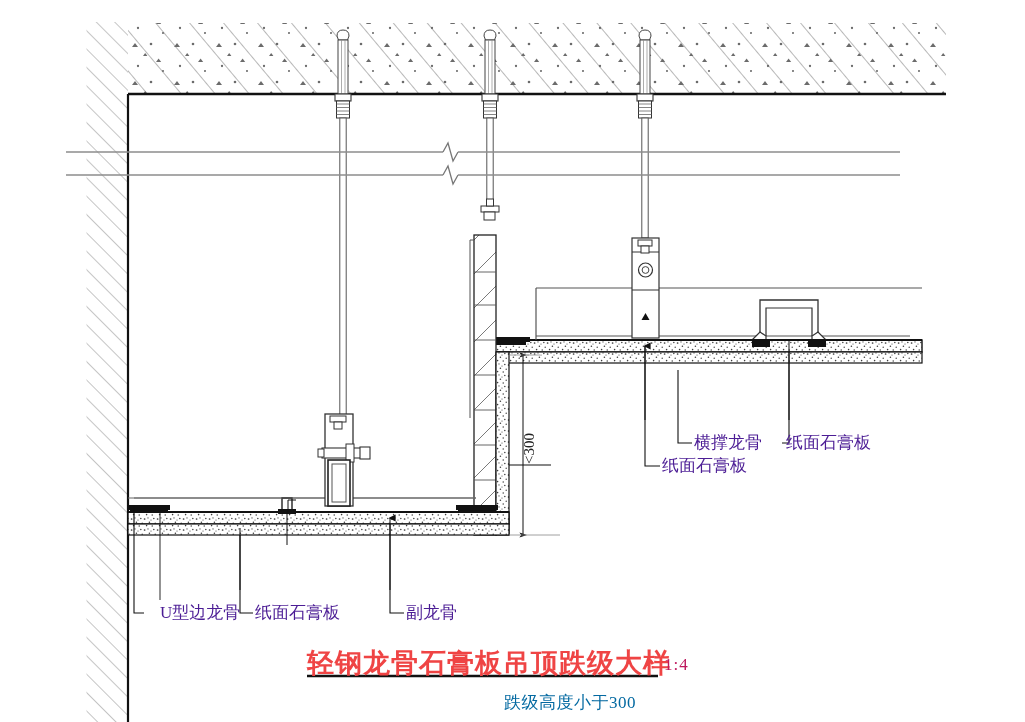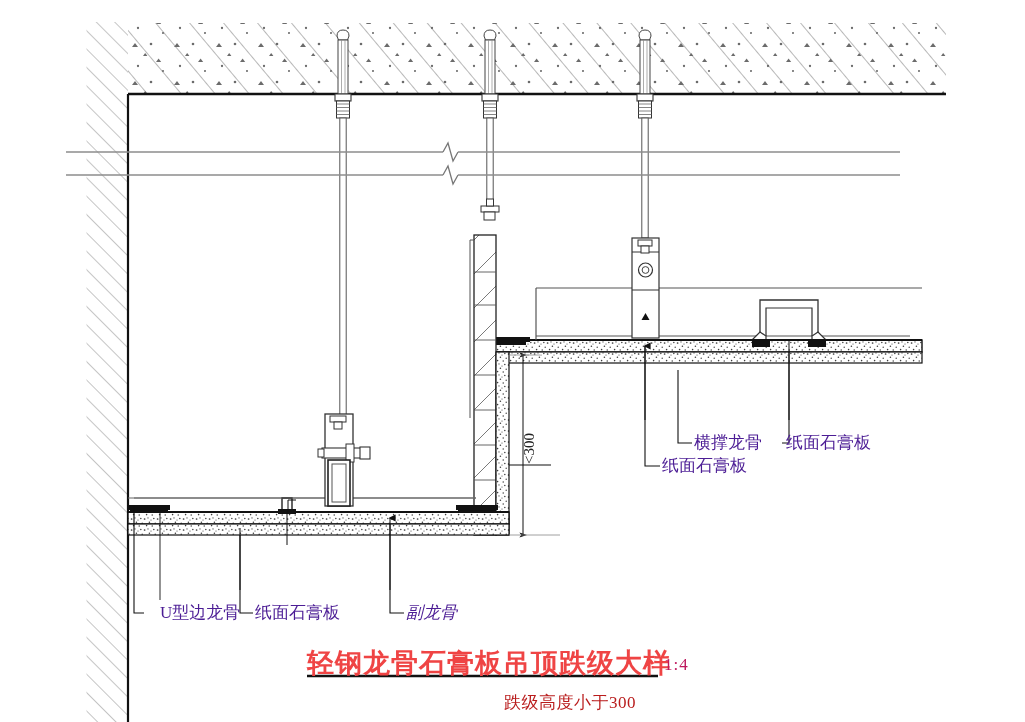--- a/index.html
+++ b/index.html
@@ -5,21 +5,21 @@
   html,body{margin:0;padding:0;background:#ffffff;}
   body{width:1025px;height:722px;position:relative;overflow:hidden;
        font-family:"Liberation Serif","DejaVu Serif",serif;color:#111;}
   #stage{position:absolute;inset:0;width:1025px;height:722px;}
   svg{display:block;}
   .lbl{position:absolute;white-space:nowrap;font-family:"Liberation Serif","DejaVu Serif",serif;
        color:#4c1d95;line-height:1.18;}
   .lbl-note{font-size:17px;}
   .title{position:absolute;font-size:27px;letter-spacing:1px;font-weight:600;color:#ef4444;}
   .scale{position:absolute;font-size:17px;color:#be185d;letter-spacing:1px;}
-  .subtitle{position:absolute;font-size:17px;color:#b91c1c;letter-spacing:.5px;}
+  .subtitle{position:absolute;font-size:17px;color:#0369a1;letter-spacing:.5px;}
   .dim-txt{position:absolute;font-size:15px;color:#222;
            transform-origin:left top;transform:rotate(-90deg);letter-spacing:0px;}
   .multiline{line-height:1.28;}
 </style>
 </head>
 <body>
 
 <div id="stage">
 
 <svg width="1025" height="722" viewBox="0 0 1025 722">
@@ -293,21 +293,21 @@
 <div class="lbl lbl-note" style="left:662px; top:456px;">纸面石膏板</div>
 
 <div class="lbl lbl-note" style="left:694px; top:433px;">横撑龙骨</div>
 
 <div class="lbl lbl-note" style="left:786px; top:433px;">纸面石膏板</div>
 
 <div class="lbl lbl-note" style="left:160px; top:603px;">U型边龙骨</div>
 
 <div class="lbl lbl-note" style="left:255px; top:603px;">纸面石膏板</div>
 
-<div class="lbl lbl-note" style="left:406px; top:603px;font-style:italic;">副龙骨</div>
+<div class="lbl lbl-note" style="left:406px; top:603px;">副龙骨</div>
 
 <div class="title" style="left:307px; top:645px;">轻钢龙骨石膏板吊顶跌级大样</div>
 
 <div class="scale" style="left:664px; top:655px;">1:4</div>
 
 <div class="subtitle" style="left:504px; top:691px;">跌级高度小于300</div>
 
 </div>
 
 </body></html>

